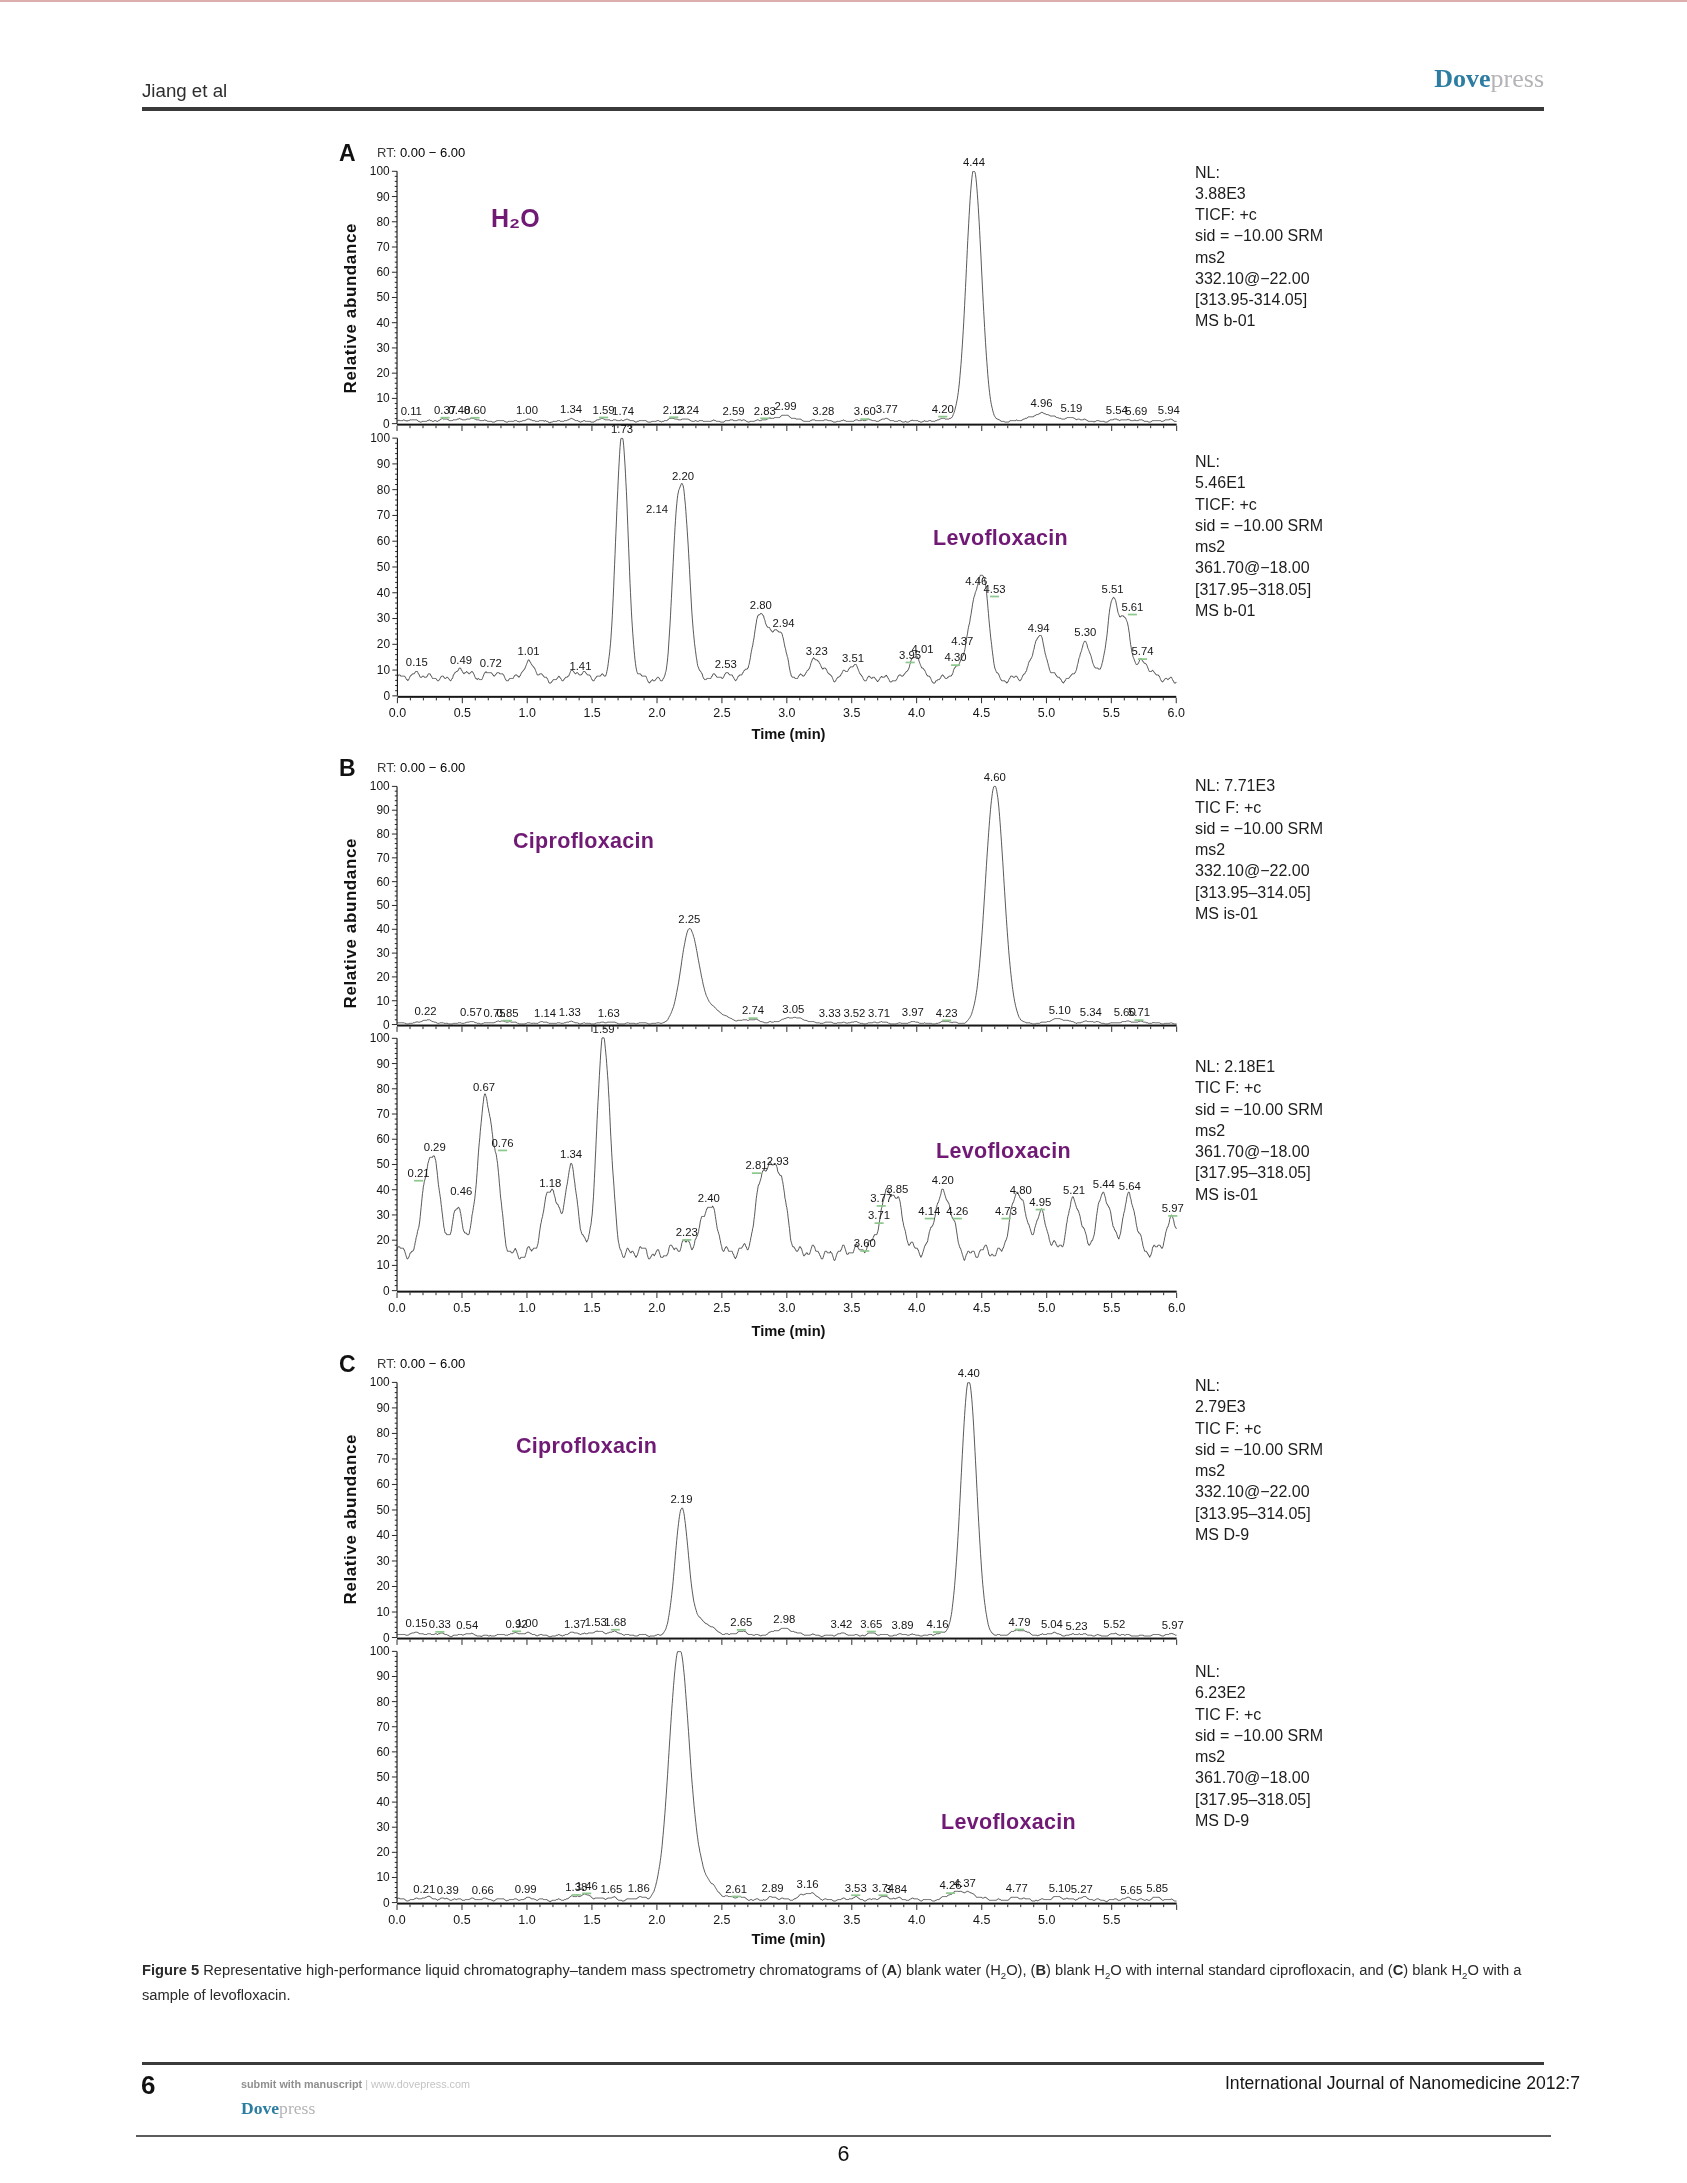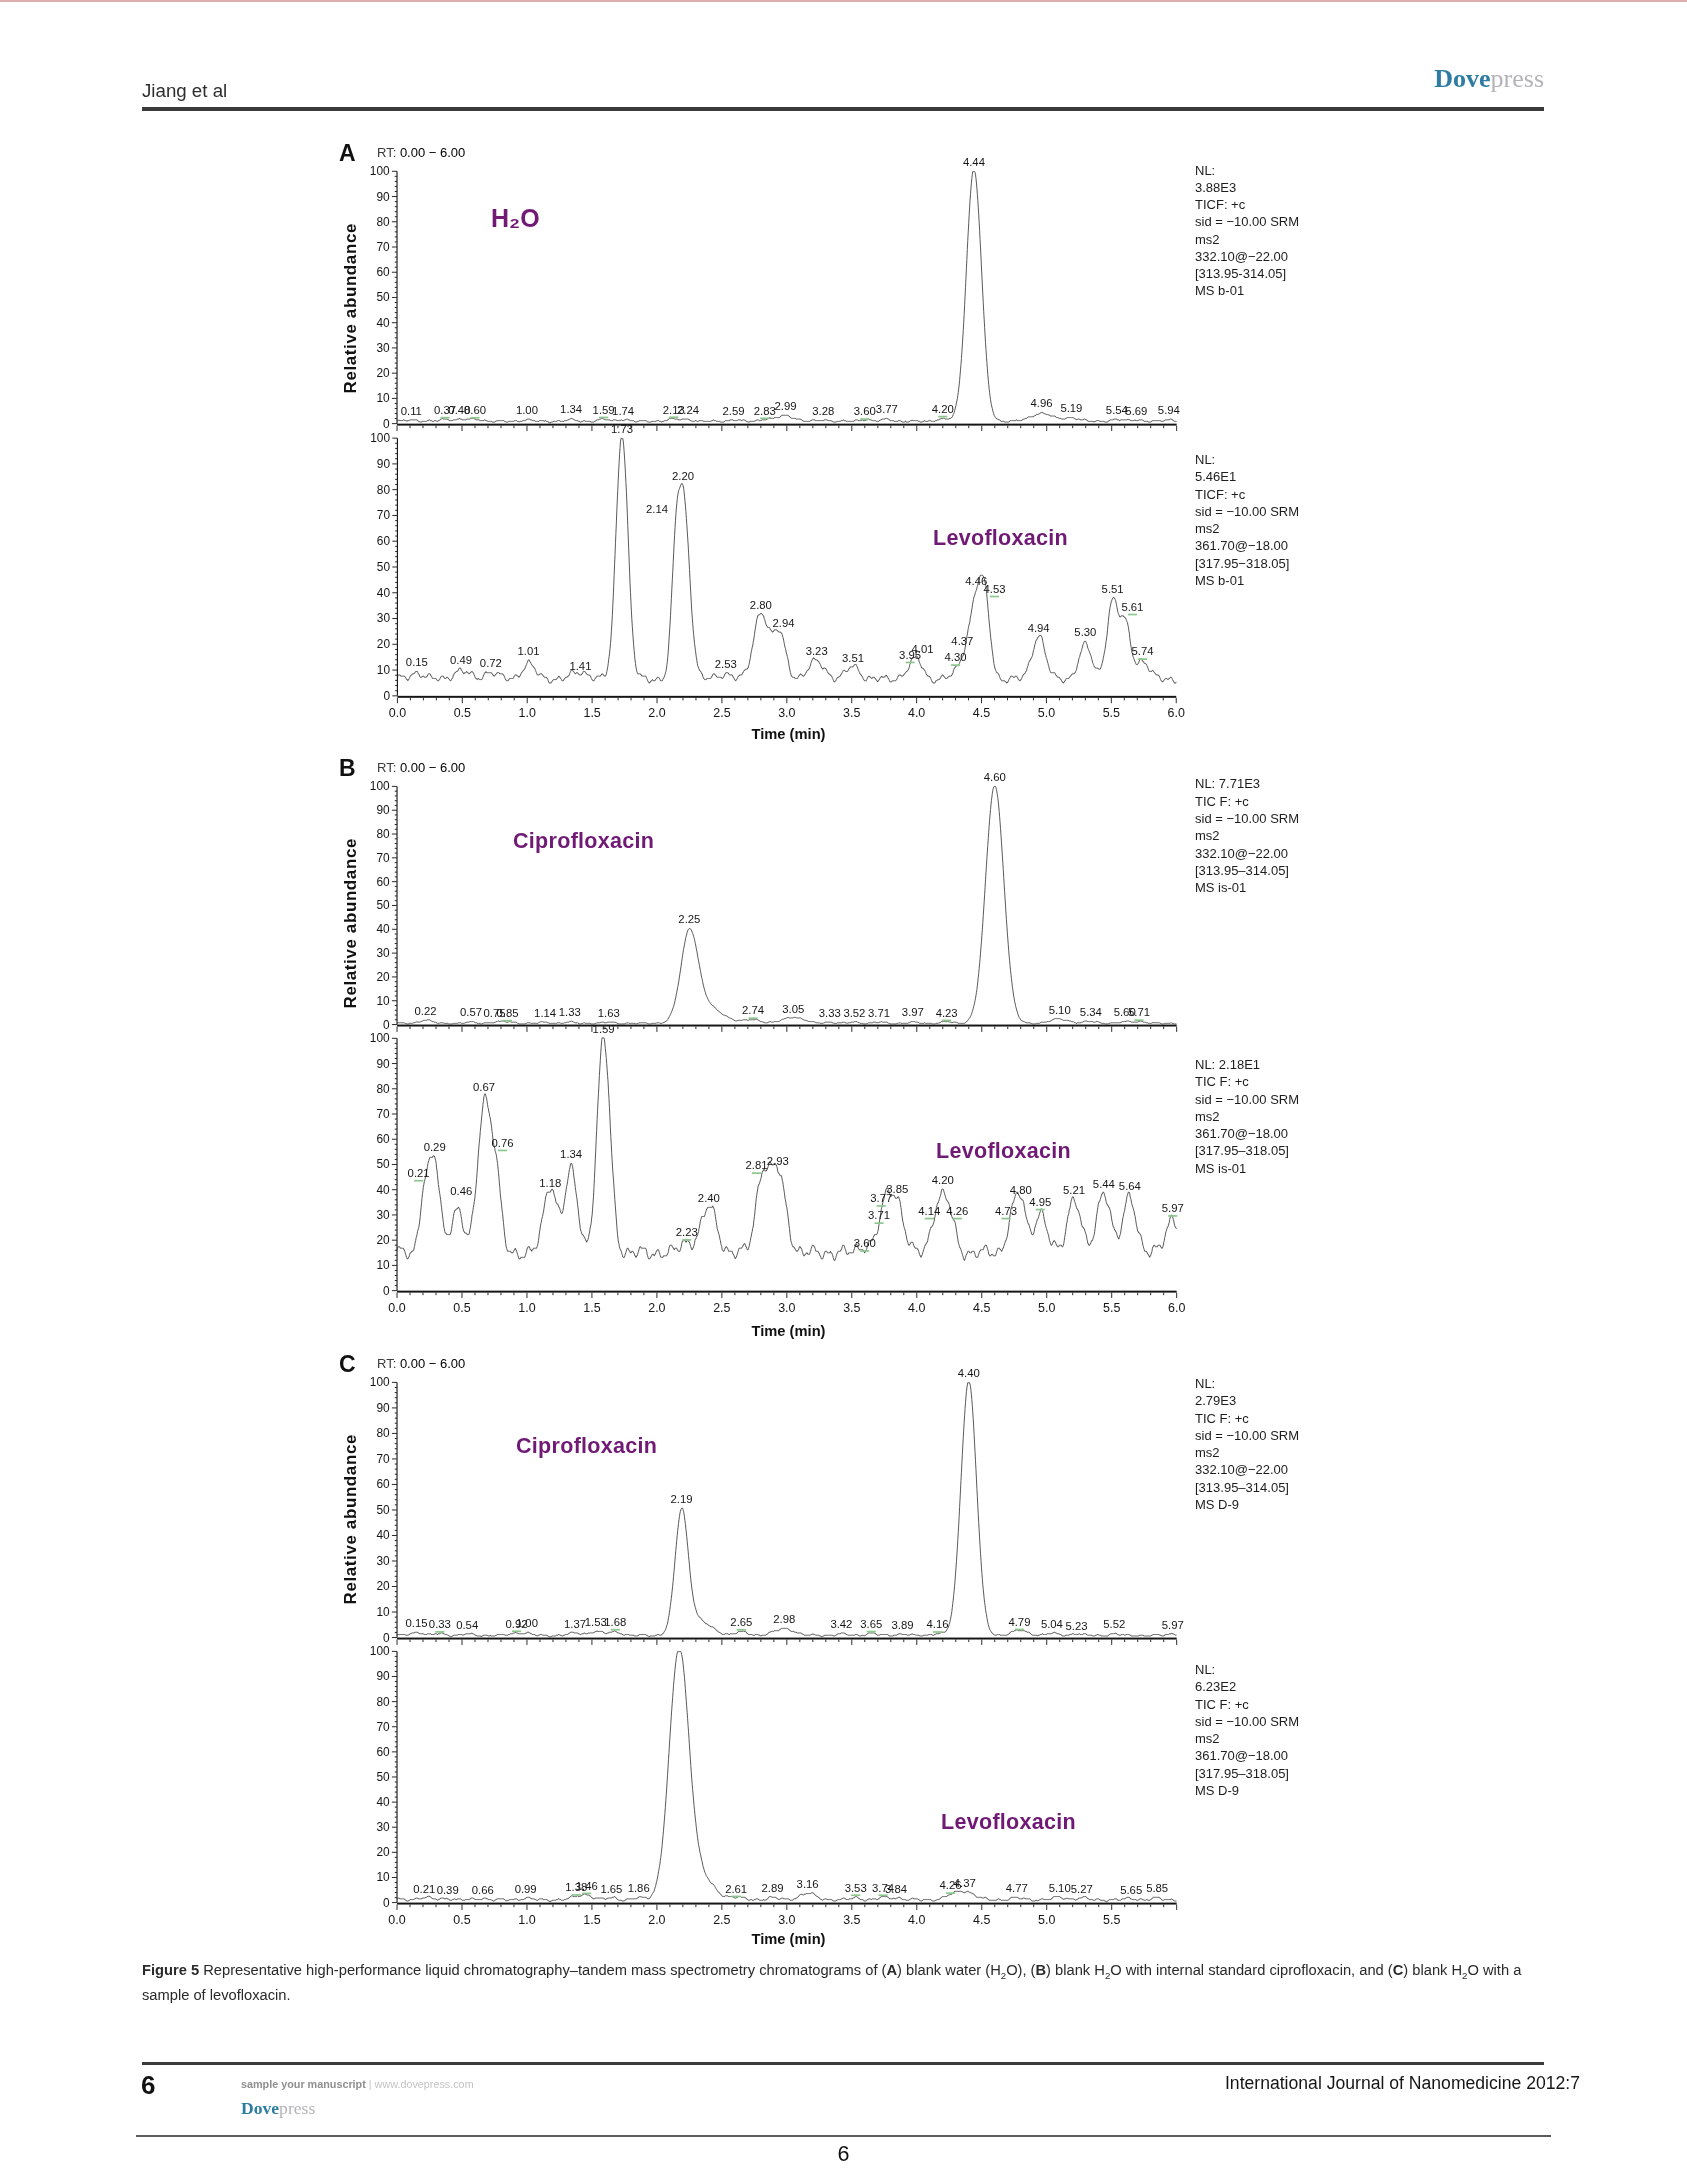--- a/index.html
+++ b/index.html
@@ -12,21 +12,21 @@
   .logo .press{color:#b4b4b8;}
   .head-rule{position:absolute;left:142px;top:107px;width:1402px;height:4px;background:#3a3a3a;}
 
   .panel{position:absolute;left:0;width:1687px;height:0;}
   .panel-letter{position:absolute;left:339px;top:4px;font-size:23px;font-weight:700;color:#111;}
   .rt{position:absolute;left:377px;top:9px;font-size:13px;color:#3c3c3c;}
   .rt .rt-val{color:#000000;}
   .y-title{position:absolute;left:338px;top:65px;width:25px;height:215px;display:flex;align-items:center;justify-content:center;}
   .y-title span{writing-mode:vertical-rl;transform:rotate(180deg);font-size:17px;font-weight:700;color:#111;letter-spacing:0.6px;}
   .chart{position:absolute;left:363px;}
-  .annot{position:absolute;left:1195px;width:238px;white-space:pre-line;font-size:13px;line-height:1.33;color:#1d1d1d;}
+  .annot{position:absolute;left:1195px;width:238px;white-space:pre-line;font-size:16px;line-height:1.33;color:#1d1d1d;}
   .chem{position:absolute;font-weight:700;color:#701a75;}
   .chem-big{font-size:25px;}
   .chem-med{font-size:21.5px;letter-spacing:0.3px;}
   .time-label{position:absolute;left:431px;width:715px;text-align:center;font-size:14.7px;font-weight:700;color:#111;}
 
   svg text{font-family:"Liberation Sans",sans-serif;fill:#161616;}
   .caption{position:absolute;left:142px;top:1959px;width:1395px;font-size:14.7px;line-height:1.55;color:#2a2a2a;}
   .caption sub{font-size:9.6px;}
 
   .foot-rule{position:absolute;left:142px;top:2062px;width:1402px;height:3.4px;background:#3a3a3a;}
@@ -1121,21 +1121,21 @@
 [317.95–318.05]
 MS D-9</div>
     <div class="time-label" style="top:584px">Time (min)</div>
   </div>
 
   <div class="caption"><span style="font-weight: 700;">Figure 5 </span><span>Representative high-performance liquid chromatography–tandem mass spectrometry chromatograms of (</span><span style="font-weight: 700;">A</span><span>) blank water (H</span><sub>2</sub><span>O), (</span><span style="font-weight: 700;">B</span><span>) blank H</span><sub>2</sub><span>O with internal standard ciprofloxacin, and (</span><span style="font-weight: 700;">C</span><span>) blank H</span><sub>2</sub><span>O with a sample of levofloxacin.</span></div>
 
   <div class="foot-rule"></div>
   <div class="foot-pgnum">6</div>
   <div class="foot-submit">
-    <span class="s1">sample your manuscript</span><span class="s2"> | www.dovepress.com</span>
+    <span class="s1">submit with manuscript</span><span class="s2"> | www.dovepress.com</span>
   </div>
   <div class="foot-logo">
     <span class="dove">Dove</span><span class="press">press</span>
   </div>
   <div class="foot-journal">International Journal of Nanomedicine 2012:7</div>
   <div class="bottom-line"></div>
   <div class="bottom-num">6</div>
 </div>
 
 

